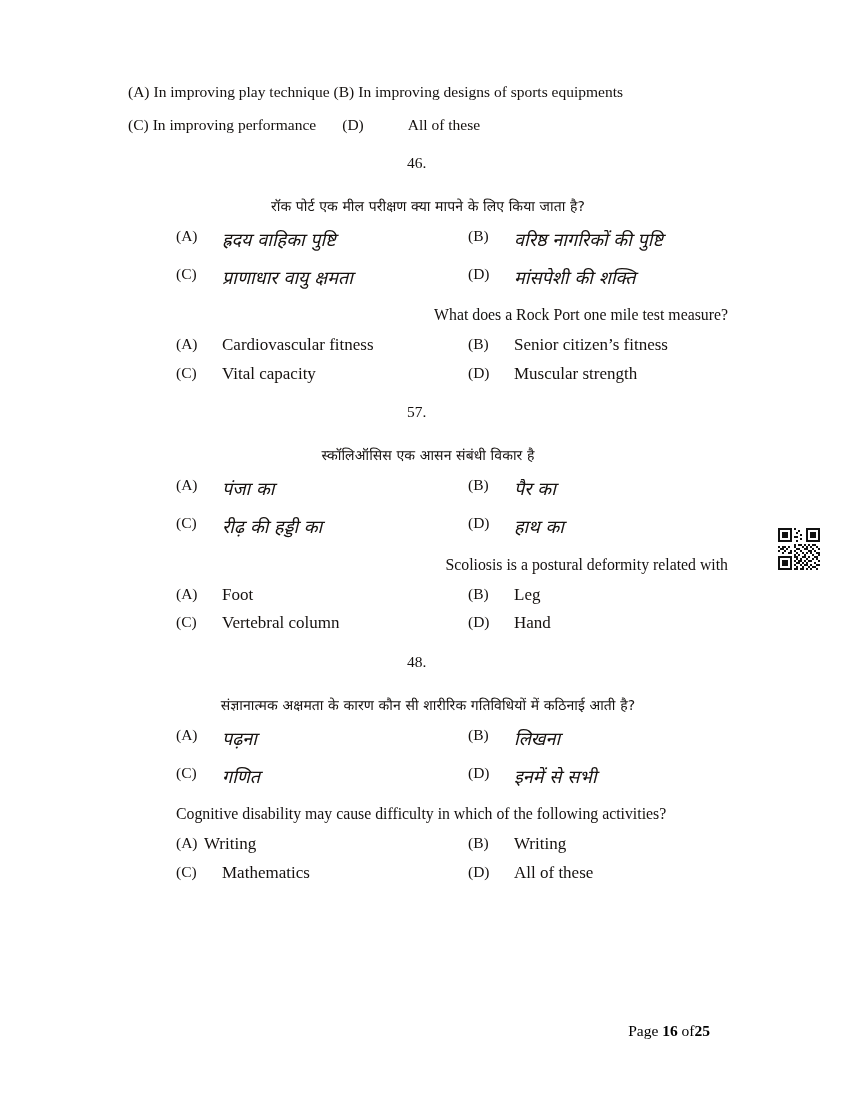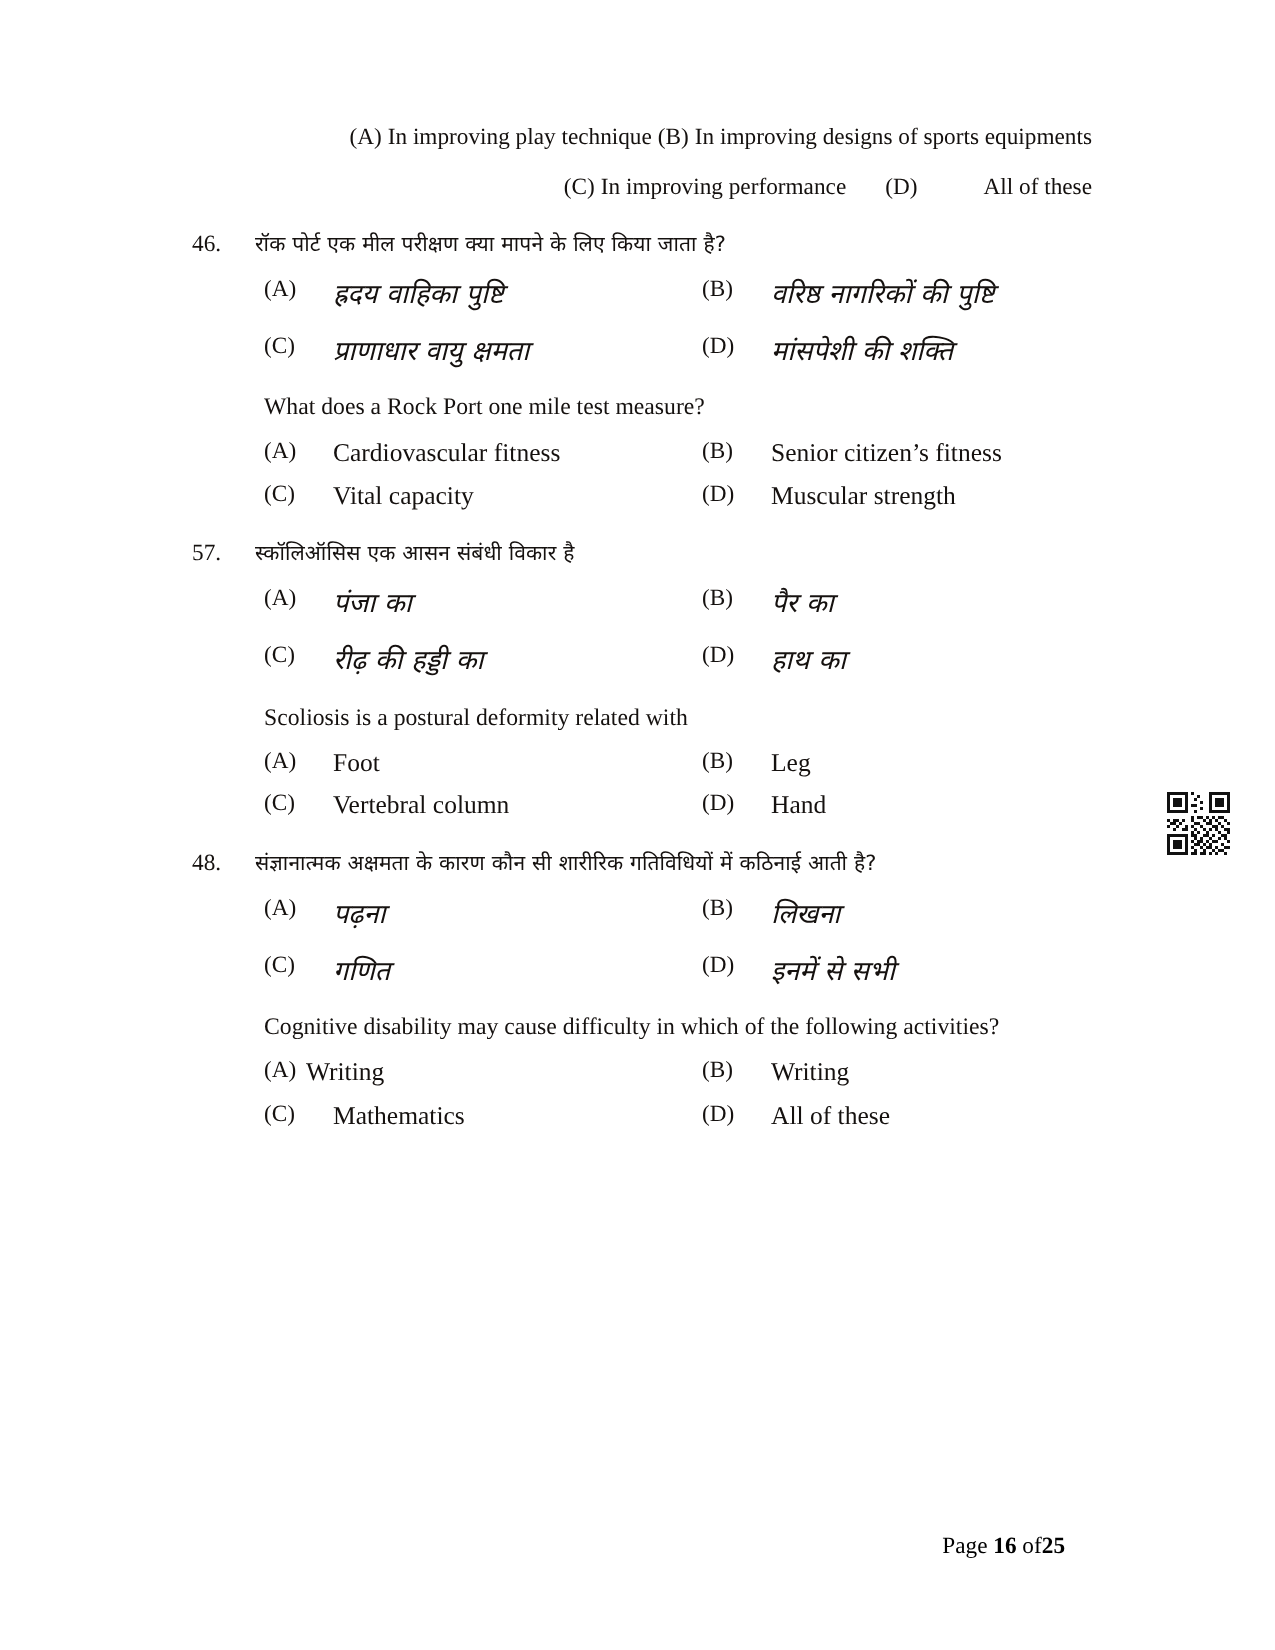--- a/index.html
+++ b/index.html
@@ -34,35 +34,35 @@
     font-family: "Liberation Serif", serif;
     font-size: 15.5px;
     line-height: 1.25;
     color: #14100e;
   }
 
   
   .orphan-row {
     margin-bottom: 14px;
     white-space: nowrap;
-    text-align: right;
   }
   .orphan-row .lbl { display: inline; }
   .orphan-row .gap-sm { display: inline-block; width: 4px; }
   .orphan-row .gap-mid { display: inline-block; width: 26px; }
   .orphan-row .gap-lg { display: inline-block; width: 44px; }
 
   
   .q {
     position: relative;
     margin-top: 18px;
   }
   .q-head {
     display: flex;
-    align-items: flex-start;
+    align-items: center;
+    flex-direction: column;
   }
   .q-num {
     width: 42px;
     flex: 0 0 42px;
     font-family: "Liberation Serif", serif;
     font-size: 15.5px;
     padding-top: 1px;
   }
   .q-text-hi {
     font-family: "DejaVu Sans", sans-serif;
@@ -70,20 +70,21 @@
     line-height: 1.5;
     letter-spacing: 0.1px;
   }
   .stmt-en {
     margin-left: 48px;
     margin-top: 14px;
     margin-bottom: 6px;
     font-family: "Liberation Serif", serif;
     font-size: 15.8px;
     line-height: 1.35;
+    text-align: right;
   }
   .stmt-en.justify {
     text-align: justify;
     width: 545px;
   }
 
   
   .opts {
     margin-left: 48px;
     margin-top: 10px;

